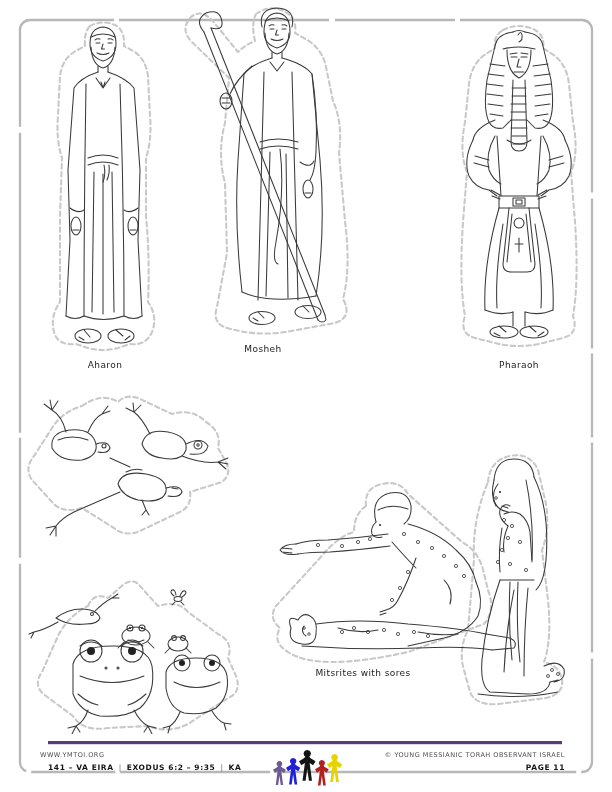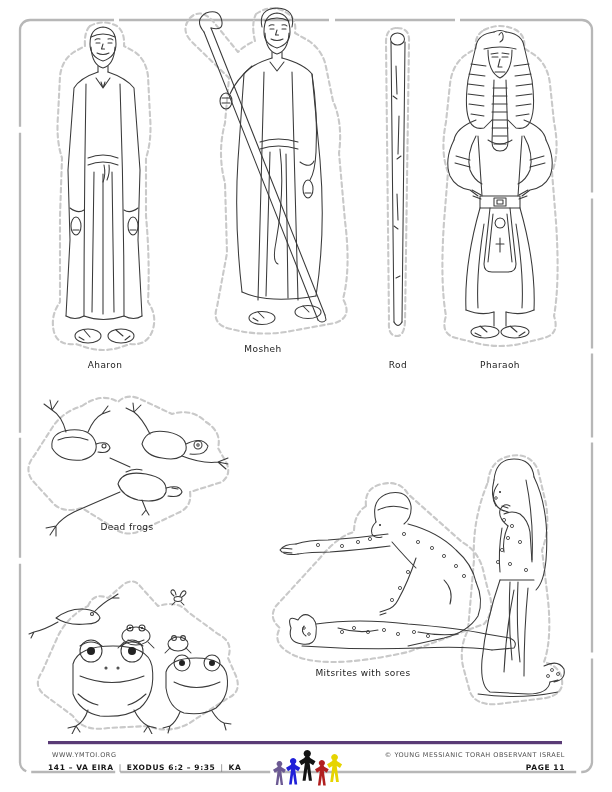--- a/index.html
+++ b/index.html
@@ -87,35 +87,22 @@
         <ellipse cx="140" cy="312" rx="13" ry="6.5"></ellipse>
         <path d="M90,312 l6,6 M135,306 l6,6 M85,318 l5,3"></path>
         <path d="M36,32 L150,320 M43,28 L157,315"></path>
         <path d="M36,32 Q26,20 38,13 Q52,8 54,22 Q55,31 43,28"></path>
         <path d="M150,320 Q154,324 158,320 L157,315"></path>
       </g>
     </svg>
     <div class="cutout-label">Mosheh</div>
   </div>
 
-  <div class="cutout" style="left:376px;top:24px;width:44px;height:346px">
-    <svg width="44" height="322" viewBox="0 0 44 322">
-      <path class="cutline" d="M21,4 Q34,4 33,18 L29,298 Q28,312 21,312 Q12,312 13,298 L10,18 Q10,4 21,4 Z"></path>
-      <g class="ink">
-        <ellipse cx="21.5" cy="15" rx="7" ry="6"></ellipse>
-        <path d="M15,18 L18,298 M29,18 L26,298"></path>
-        <path d="M18,298 Q22,305 26,298"></path>
-        <path d="M17,72 l4,3 M25,132 l-4,3 M18,202 l4,3 M24,252 l-4,2"></path>
-        <path d="M20,42 l1,28 M23,92 l-1,38 M21,170 l1,26"></path>
-      </g>
-    </svg>
-    <div class="cutout-label">Rod</div>
-  </div>
-
-  <div class="cutout" style="left:436px;top:22px;width:128px;height:348px">
+
+  <div class="cutout" style="left:455px;top:22px;width:128px;height:348px">
     <svg width="128" height="334" viewBox="0 0 128 334">
       <path class="cutline" d="M48,8 Q64,0 80,8 Q90,14 88,26 L100,34 Q112,44 114,62 L118,100 Q124,130 116,150 L120,200 Q124,260 118,294 Q124,312 108,316 L84,322 Q64,326 44,322 L20,316 Q4,312 10,294 Q4,260 8,200 L12,150 Q4,130 10,100 L14,62 Q16,44 28,34 L40,26 Q38,14 48,8 Z"></path>
       <g class="ink">
         <path d="M58,10 Q42,12 40,24 L32,58 Q28,88 34,100 Q38,108 48,106 L56,98"></path>
         <path d="M70,10 Q86,12 88,24 L96,58 Q100,88 94,100 Q90,108 80,106 L72,98"></path>
         <path d="M58,10 Q64,7 70,10 M48,27 Q64,23 80,27"></path>
         <path d="M63,13 q3,-5 4,0 q1,5 -3,7"></path>
         <path d="M35,42 l15,2 M33,52 l16,2 M32,62 l16,2 M32,72 l16,2 M33,82 l15,2 M35,92 l13,2"></path>
         <path d="M93,42 l-15,2 M95,52 l-16,2 M96,62 l-16,2 M96,72 l-16,2 M95,82 l-15,2 M93,92 l-13,2"></path>
         <path d="M52,28 Q52,50 64,56 Q76,50 76,28"></path>
@@ -162,21 +149,20 @@
         <circle cx="176" cy="57" r="4"></circle>
           <circle cx="176" cy="57" r="1.2"></circle>
         <path d="M160,68 Q180,76 196,74 M196,74 l10,-4 M196,74 l10,2 M196,74 l8,7"></path>
         <path d="M96,96 Q100,82 124,86 Q146,90 144,104 Q140,116 116,112 Q100,108 96,96 Z"></path>
         <path d="M144,100 Q158,96 160,104 Q158,110 146,108 M150,100 l6,1"></path>
         <path d="M98,104 Q70,116 52,124 Q40,130 34,138 M34,138 l-10,2 M34,138 l-6,9 M34,138 l0,10"></path>
         <path d="M120,112 l4,10 M124,122 l-4,5 M124,122 l3,5"></path>
         <path d="M88,70 l20,9 M104,84 q8,-4 16,-2"></path>
       </g>
     </svg>
-    <div class="cutout-label" style="bottom:6px">Dead frogs</div>
   </div>
 
   <div class="cutout" style="left:28px;top:576px;width:212px;height:158px">
     <svg width="212" height="158" viewBox="0 0 212 158">
       <path class="cutline" d="M60,30 Q66,16 80,22 L96,8 Q106,2 112,10 L130,30 Q150,24 160,36 L190,58 Q206,66 200,82 L208,100 Q214,116 200,122 L160,148 Q140,158 120,150 L80,152 Q55,156 45,140 L18,120 Q4,110 14,96 L30,60 Q40,40 60,30 Z"></path>
       <g class="ink">
         <ellipse cx="150" cy="23" rx="4" ry="2.5"></ellipse>
         <path d="M146,20 q-5,-4 -2,-6 q3,-1 4,5 M152,20 q2,-6 5,-5 q3,2 -3,6 M147,26 l-3,3 M153,26 l3,3"></path>
         <path d="M28,42 Q44,30 62,34 Q70,36 72,42 Q70,48 58,48 Q40,50 28,42 Z"></path>
         <circle cx="64" cy="38" r="1.5"></circle>
@@ -296,21 +282,21 @@
           <circle class="spot" cx="290" cy="236" r="1.5"></circle>
       </g>
     </svg>
     <div class="cutout-label" style="bottom:auto;top:228px;left:20px;width:170px">Mitsrites with sores</div>
   </div>
 
   <svg class="abs" style="left:48px;top:741px" width="514" height="4" viewBox="0 0 514 4">
     <rect x="0" y="0" width="514" height="3.2" fill="#5a3b76"></rect>
   </svg>
 
-  <div class="abs f-small" style="left:52px;top:751px">WWW.YMTOI.ORG</div>
+  <div class="abs f-small" style="left:40px;top:751px">WWW.YMTOI.ORG</div>
 
   <div class="abs f-strong" style="left:48px;top:763px">
     <span>141 – VA EIRA</span><span class="f-div">|</span><span>EXODUS 6:2 – 9:35</span><span class="f-div">|</span><span>KA</span>
   </div>
 
   <svg class="abs" style="left:272px;top:746px" width="70" height="42" viewBox="0 0 70 42">
     <g transform="translate(1,15) scale(0.92)" fill="#6c5a93">
       <path d="M7,0 a3.1,3.1 0 1 0 .01,0 Z"></path>
       <path fill-rule="evenodd" d="M3,26 L5,11 L2,13 L0,9.5 L4.5,6.8 Q5,4.8 7,4.8 Q9,4.8 9.5,6.8 L14,9.5 L12,13 L9,11 L11,26 Z M7,16 L5.6,26 L8.4,26 Z"></path>
     </g>

